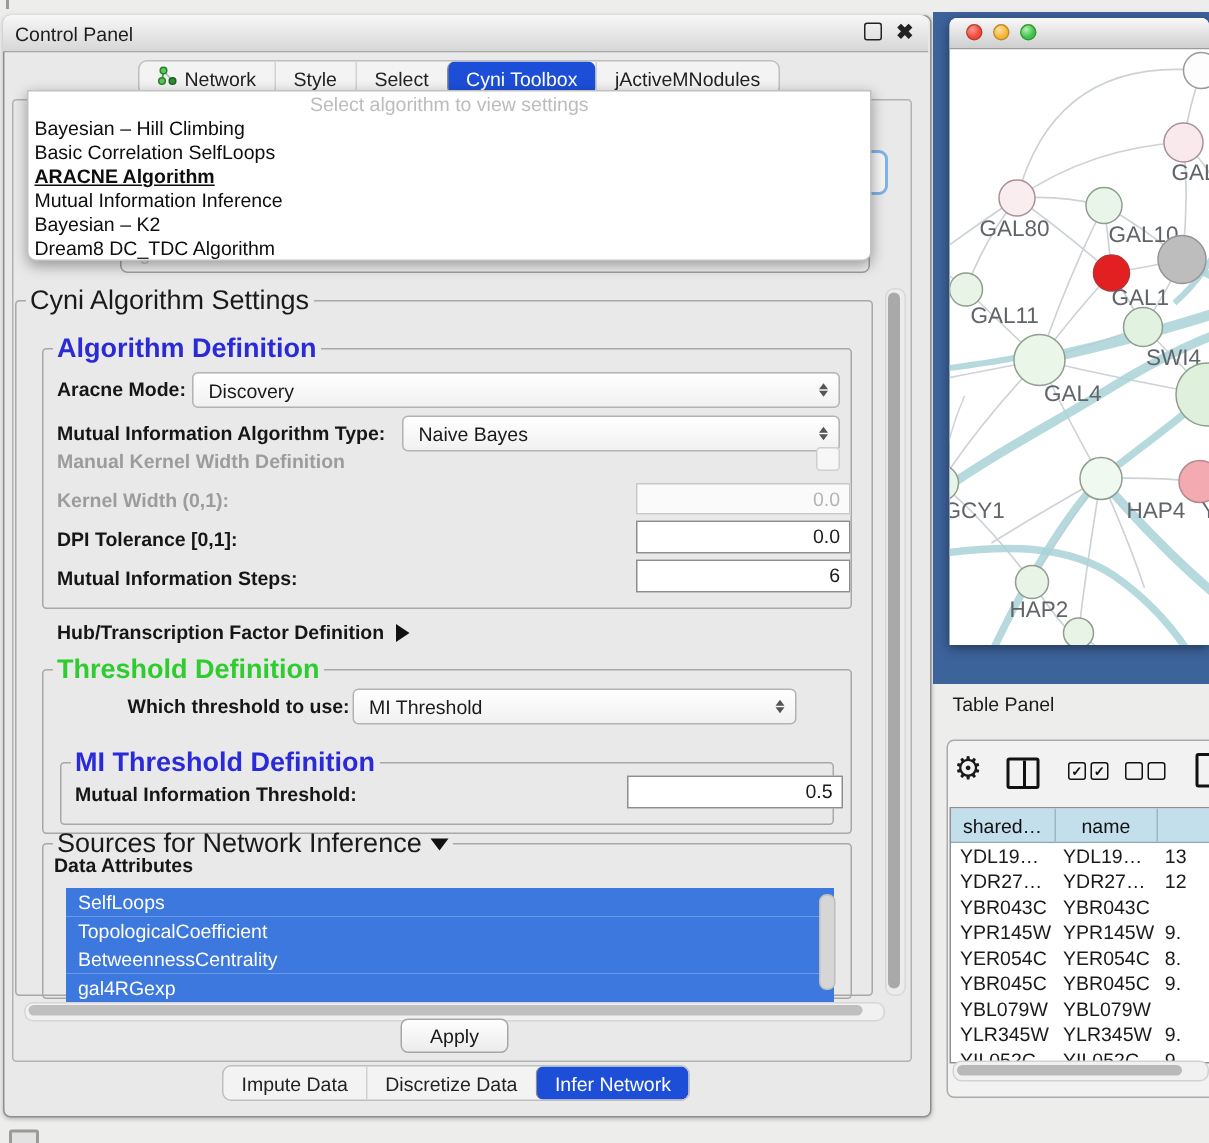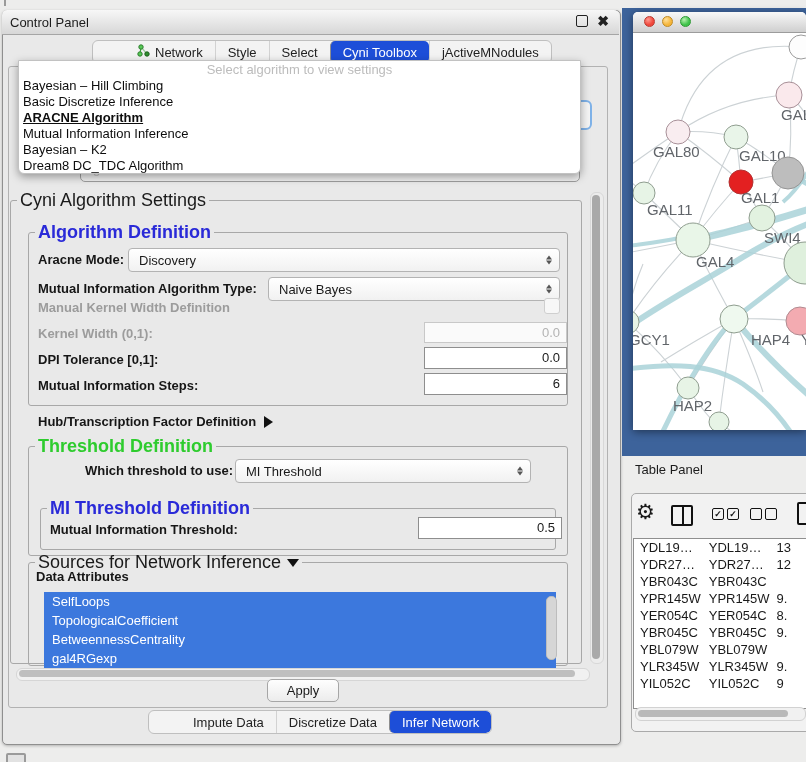--- a/index.html
+++ b/index.html
@@ -13,21 +13,21 @@
   .cp-titlebar{left:2px;top:10px;width:617px;height:24px;
                background:linear-gradient(#f7f7f7,#d7d7d7);
                border-bottom:1px solid #a5a5a5;border-radius:5px 5px 0 0;}
   .cp-title{position:absolute;left:8px;top:5px;font-size:13px;color:#1c1c1c;}
   .tb-icons{position:absolute;right:10px;top:4px;display:flex;gap:9px;align-items:center;}
   .float-ic{width:10px;height:10px;border:1.6px solid #222;border-radius:2px;}
   .close-ic{font-size:14px;font-weight:bold;color:#222;line-height:14px;}
 
   
   .tabstrip{display:flex;background:#f3f3f3;border:1px solid #bfbfbf;border-radius:6px;overflow:hidden;
-            height:22px;align-items:stretch;padding-left:32px;}
+            height:22px;align-items:stretch;}
   .tab{display:flex;align-items:center;gap:4px;padding:0 12px;font-size:13px;color:#222;
        border-left:1px solid #d2d2d2;white-space:nowrap;}
   .tab:first-child{border-left:none;}
   .tab.sel{background:#1d4ed8;color:#fff;border-left-color:#8e8e8e;border-radius:5px;}
   .top-tabs{left:92px;top:40px;}
   .bot-tabs{left:148px;top:710px;}
 
   
   .cp-content{left:8px;top:66px;width:598px;height:640px;background:#e9e9e9;
               border:1px solid #b2b2b2;border-radius:3px;}
@@ -253,21 +253,21 @@
         <span>Discretize Data</span>
       </div>
       <div class="tab sel">
         <span>Infer Network</span>
       </div>
     </div>
 
   <div class="abs popup" id="algoPopup">
     <div class="popup-ph">Select algorithm to view settings</div>
   <div class="popup-item">Bayesian – Hill Climbing</div>
-      <div class="popup-item">Basic Discretize Inference</div>
+      <div class="popup-item">Basic Correlation SelfLoops</div>
       <div class="popup-item bold">ARACNE Algorithm</div>
       <div class="popup-item">Mutual Information Inference</div>
       <div class="popup-item">Bayesian – K2</div>
       <div class="popup-item">Dream8 DC_TDC Algorithm</div>
     </div>
 
   <div class="abs net-bg"></div>
   <div class="abs net-window"></div>
   <div class="abs net-titlebar">
     <span class="tl red"></span>
@@ -352,20 +352,25 @@
     <span class="cb">✓</span>
     <span class="cb">✓</span>
   </span>
   <span class="abs cb-pair" style="left:750px;top:508px;">
     <span class="cb"></span>
     <span class="cb"></span>
   </span>
   <span class="abs page-ic"></span>
 
   <div class="abs tp-table" id="tpTable">
+      <div class="tp-head">
+        <div class="tp-hcell" style="width: 76px; background: rgb(195, 223, 236);">shared…</div>
+        <div class="tp-hcell" style="width: 75px; background: rgb(195, 223, 236);">name</div>
+        <div class="tp-hcell" style="width: 40px; background: rgb(195, 223, 236);"></div>
+      </div>
       <div class="tp-row">
         <div class="tp-cell" style="width: 76px;">YDL19…</div>
         <div class="tp-cell" style="width: 75px;">YDL19…</div>
         <div class="tp-cell" style="width: 40px;">13</div>
       </div>
       <div class="tp-row">
         <div class="tp-cell" style="width: 76px;">YDR27…</div>
         <div class="tp-cell" style="width: 75px;">YDR27…</div>
         <div class="tp-cell" style="width: 40px;">12</div>
       </div>

